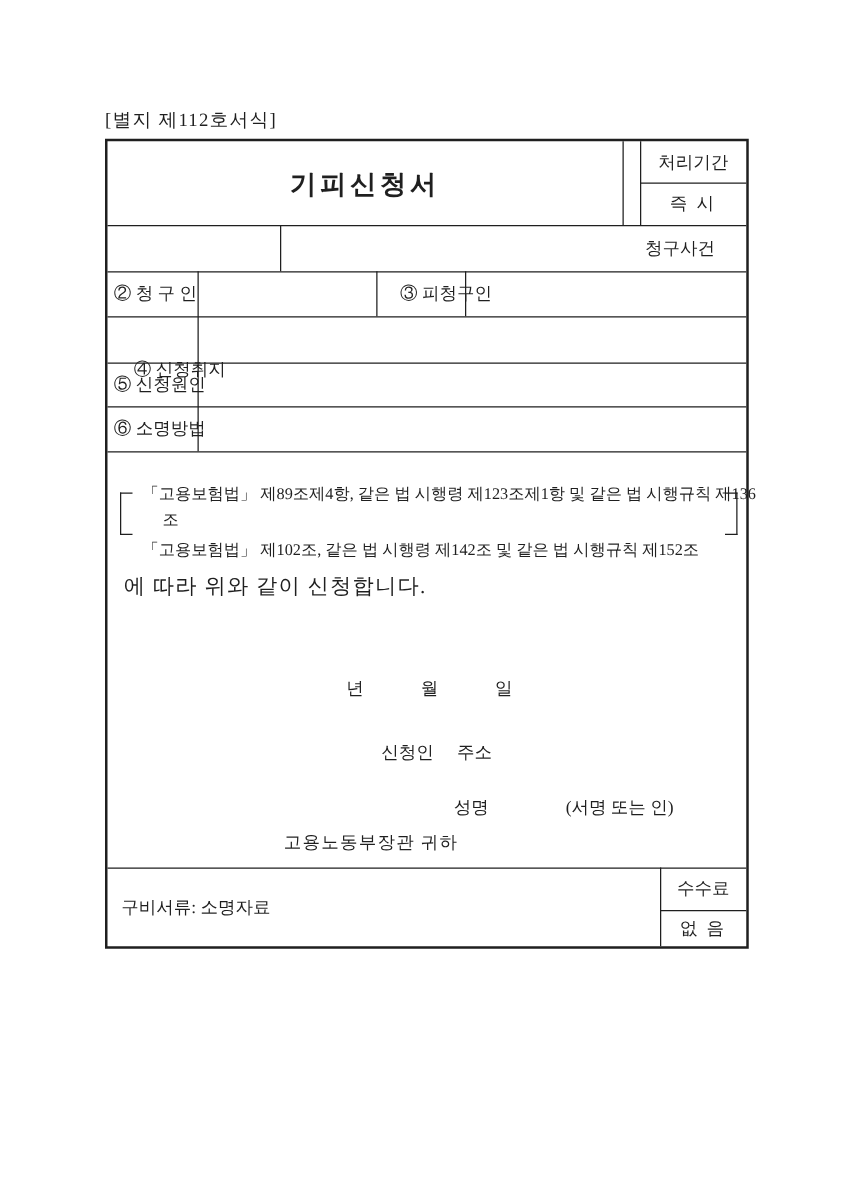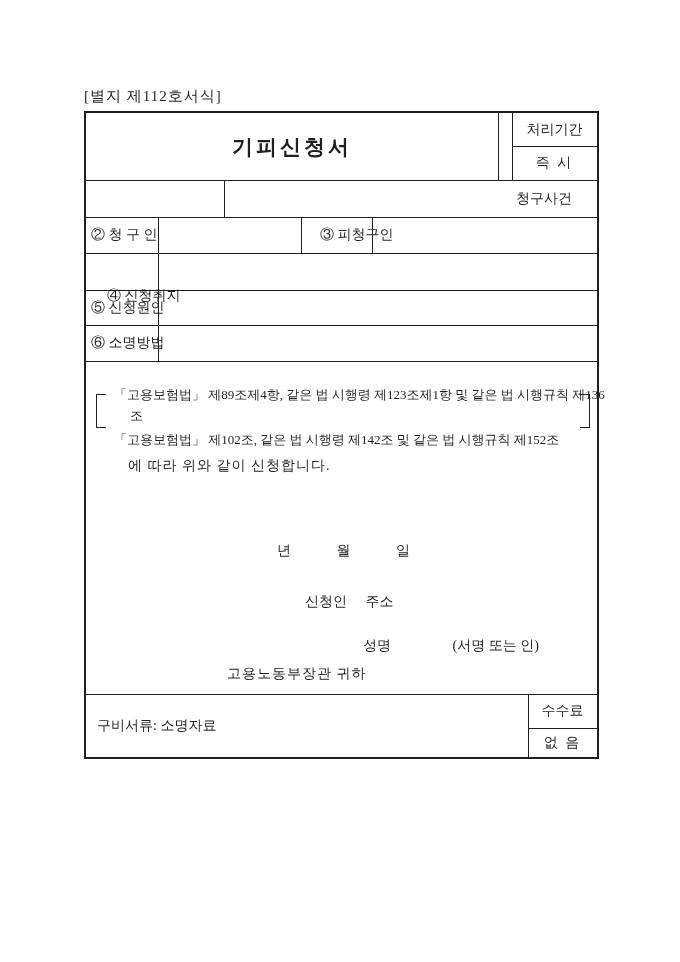--- a/index.html
+++ b/index.html
@@ -38,21 +38,21 @@
   .r4-label{left:0;top:177px;width:72px;height:35px;padding-left:5px;}
   .r4-value{left:72px;top:177px;width:439px;height:35px;}
   .r5-label{left:0;top:212px;width:72px;height:36px;padding-left:5px;}
   .r5-value{left:72px;top:212px;width:439px;height:36px;}
 
   .statement{position:absolute;left:0;top:248px;width:511px;height:333px;}
   .legal{position:absolute;font-size:13px;white-space:nowrap;}
   .legal-1{left:28px;top:25px;}
   .legal-2{left:44px;top:46px;}
   .legal-3{left:28px;top:70px;}
-  .legal-4{left:42px;top:96px;font-size:14px;letter-spacing:1px;}
+  .legal-4{left:13px;top:96px;font-size:17px;letter-spacing:1px;}
   .bracket{position:absolute;width:10px;height:34px;}
   .bracket-l{left:10px;top:33px;border-left:1px solid var(--border);
     border-top:1px solid var(--border);border-bottom:1px solid var(--border);}
   .bracket-r{left:494px;top:33px;border-right:1px solid var(--border);
     border-top:1px solid var(--border);border-bottom:1px solid var(--border);}
 
   .sigline{position:absolute;font-size:14px;white-space:nowrap;}
   .date-line{left:191px;top:181px;}
   .date-line span{margin-right:42px;}
   .date-line span:last-child{margin-right:0;}

